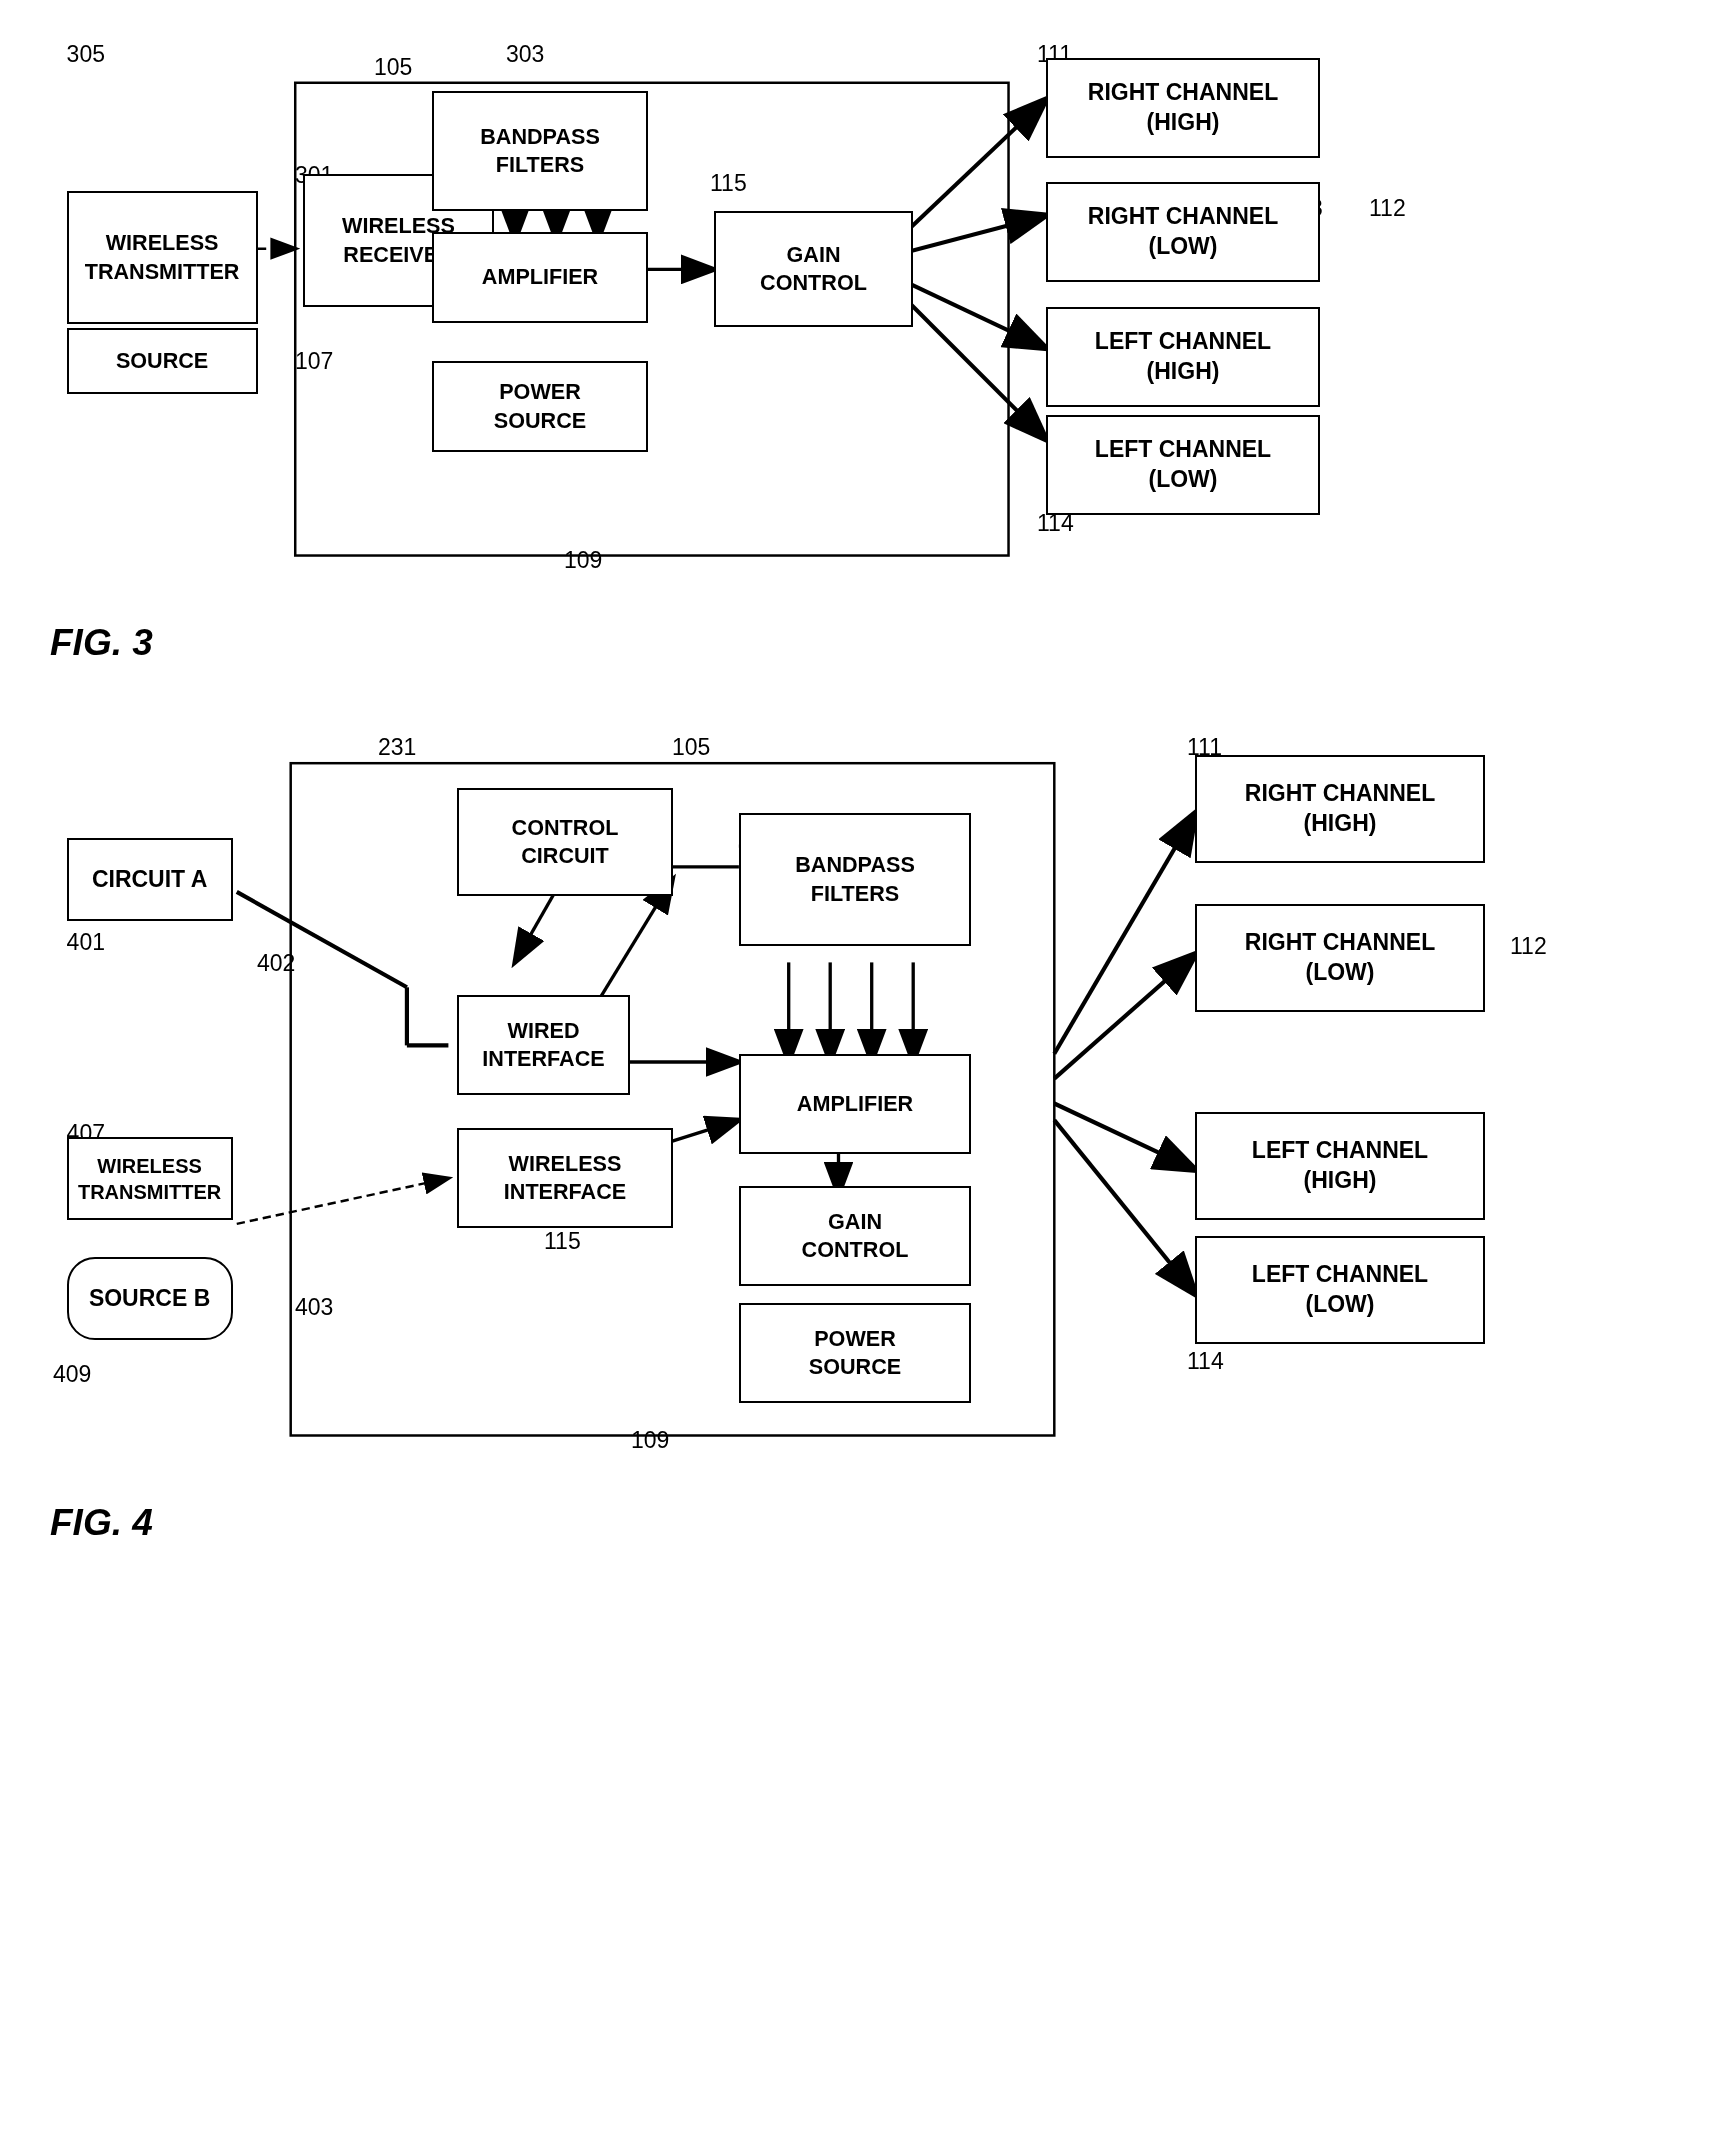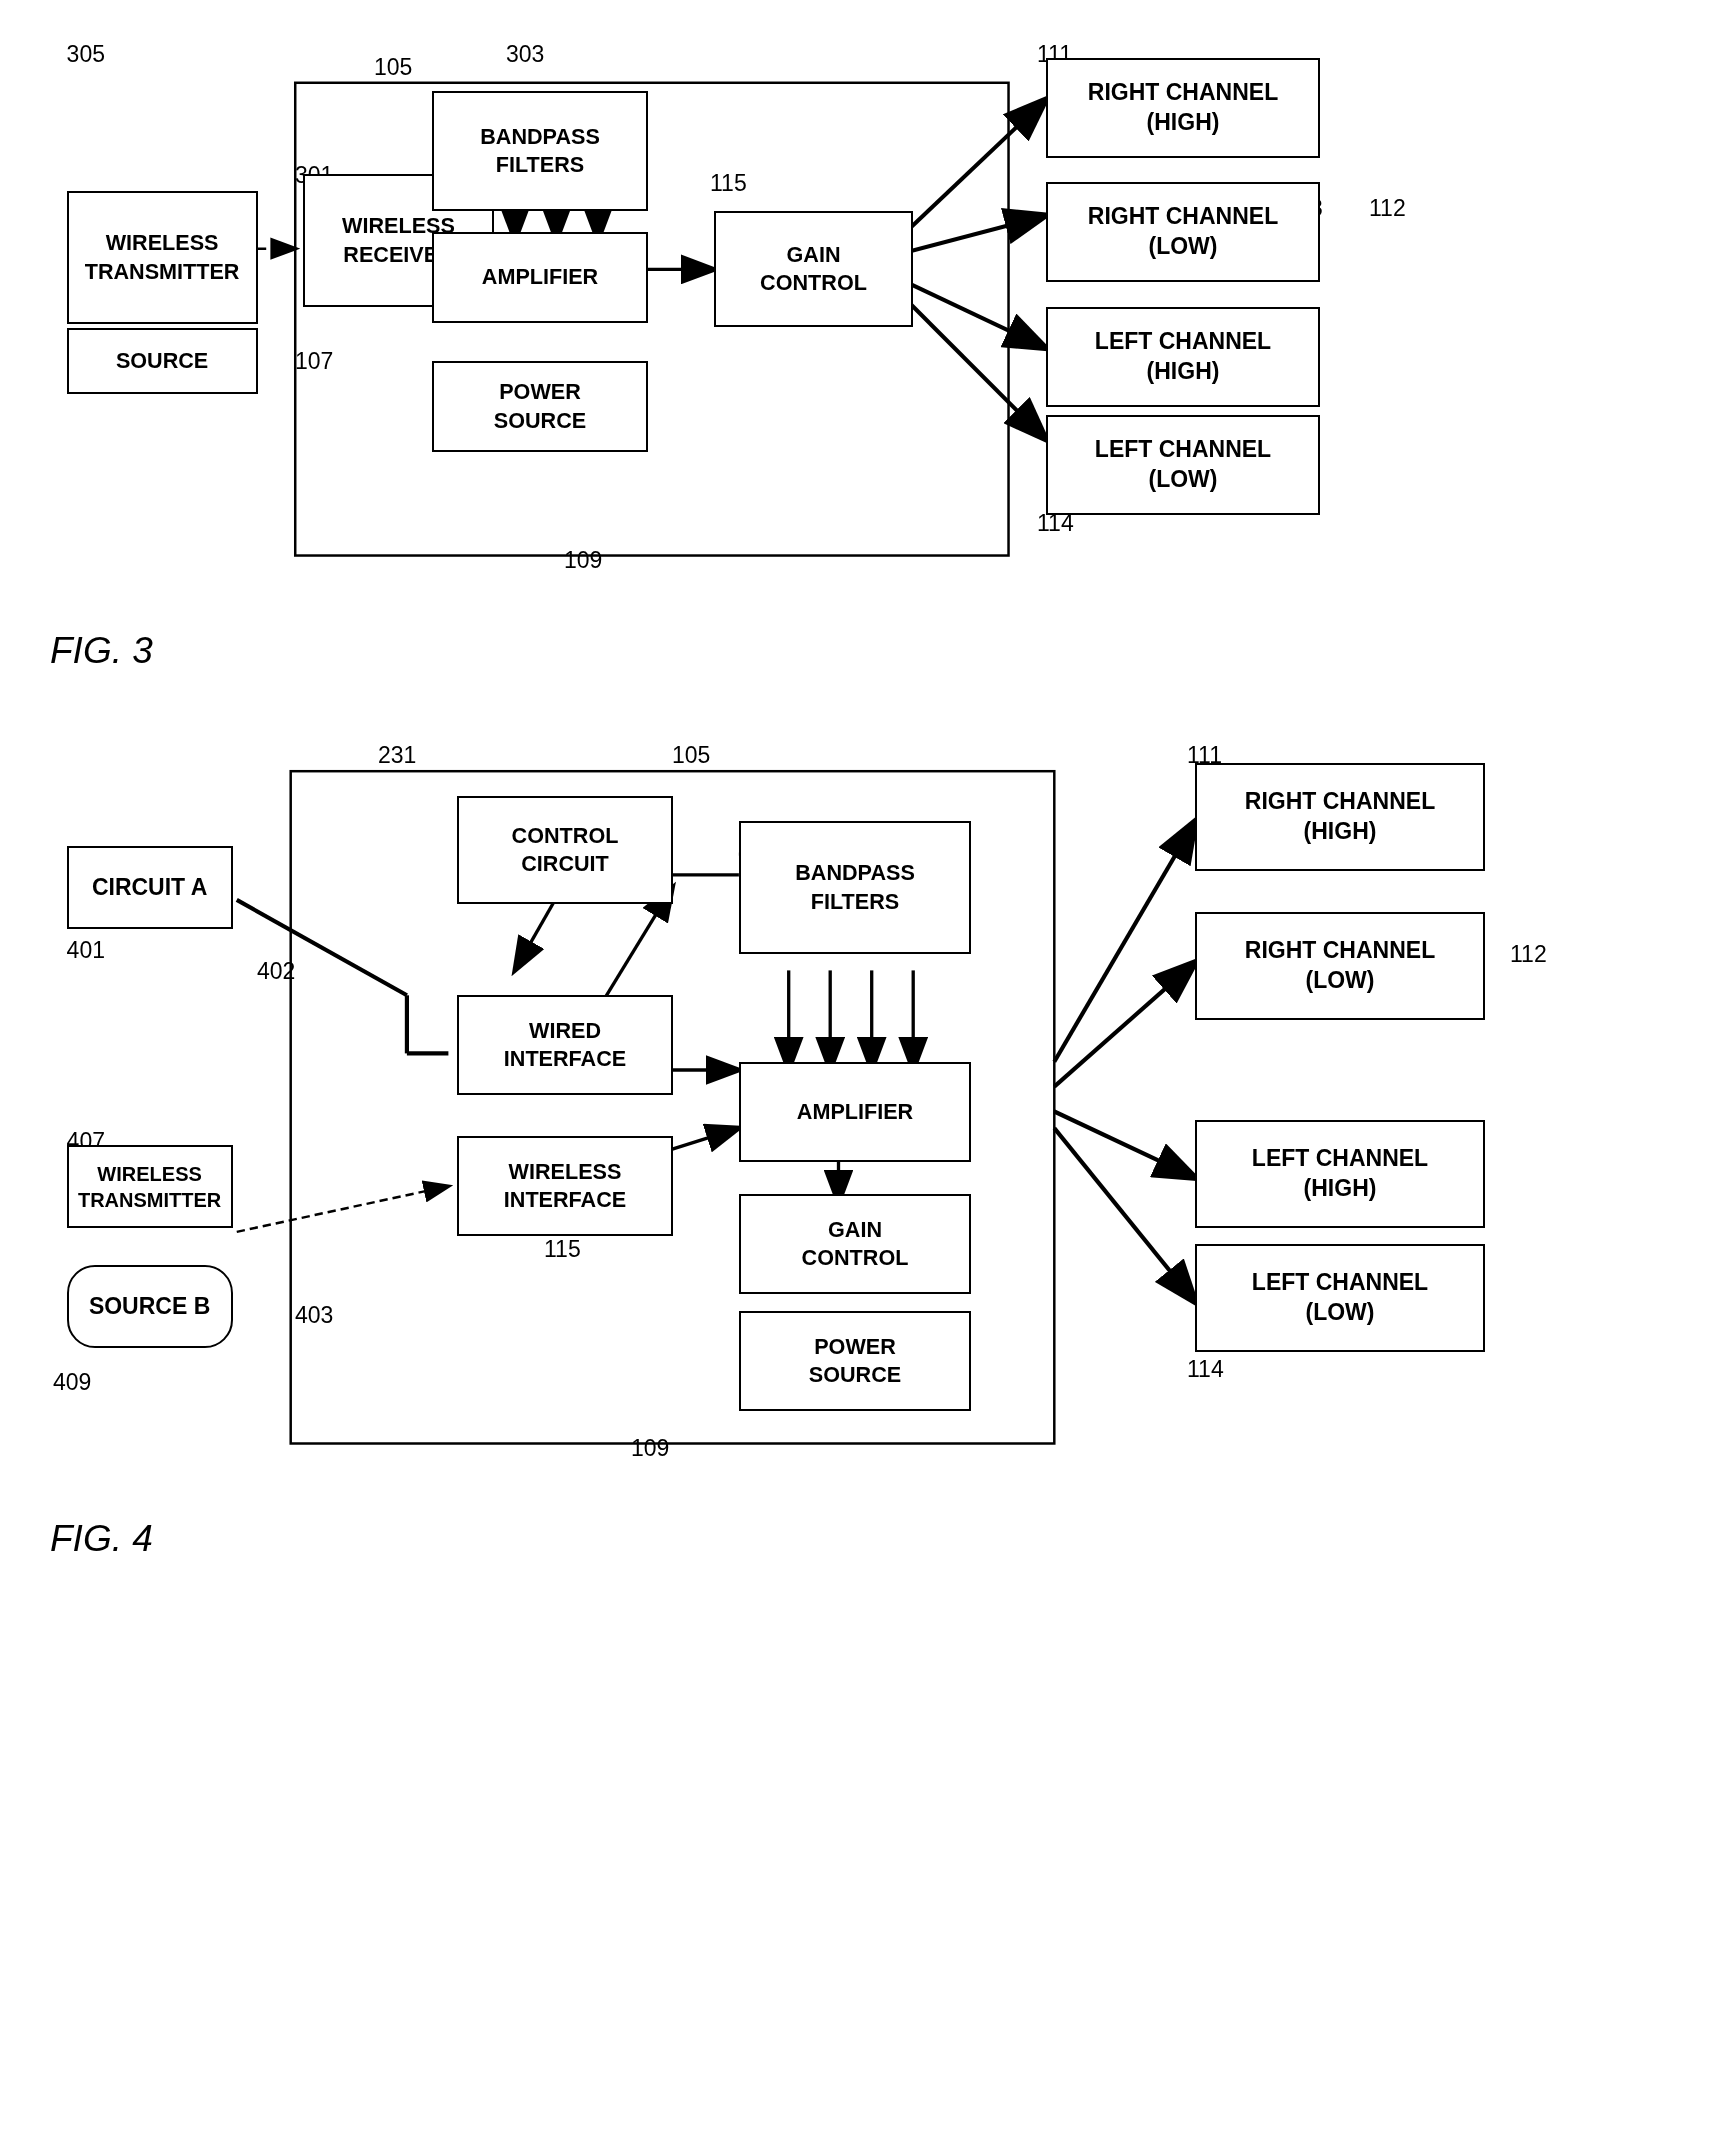--- a/index.html
+++ b/index.html
@@ -20,22 +20,22 @@
 
     .figure-section {
       display: flex;
       flex-direction: column;
       align-items: flex-start;
       width: 100%;
     }
 
     .figure-label {
       font-size: 37px;
-      font-weight: normal;
-      margin-top: 33px;
+      font-weight: bold;
+      margin-top: 25px;
       font-style: italic;
     }
 
     
     .diagram-area {
       position: relative;
       width: 1577px;
       height: 564px;
     }
 
@@ -252,21 +252,21 @@
       </div>
 
       <div class="box" style="left:16.6px; top:527px; width:166px; height:83px; font-size:23px;border-radius:28px;">
         SOURCE B
       </div>
 
       <div class="box" style="left:407px; top:58px; width:216px; height:108px; font-size:21.6px;">
         CONTROL<br>CIRCUIT
       </div>
 
-      <div class="box" style="left:407px; top:257px; width:216px; height:100px; font-size:21.6px;">
+      <div class="box" style="left:407px; top:265px; width:173px; height:100px; font-size:21.6px;">
         WIRED<br>INTERFACE
       </div>
 
       <div class="box" style="left:407px; top:398px; width:216px; height:100px; font-size:21.6px;">
         WIRELESS<br>INTERFACE
       </div>
 
       <div class="box" style="left:689px; top:83px; width:232px; height:133px; font-size:21.6px;">
         BANDPASS<br>FILTERS
       </div>

